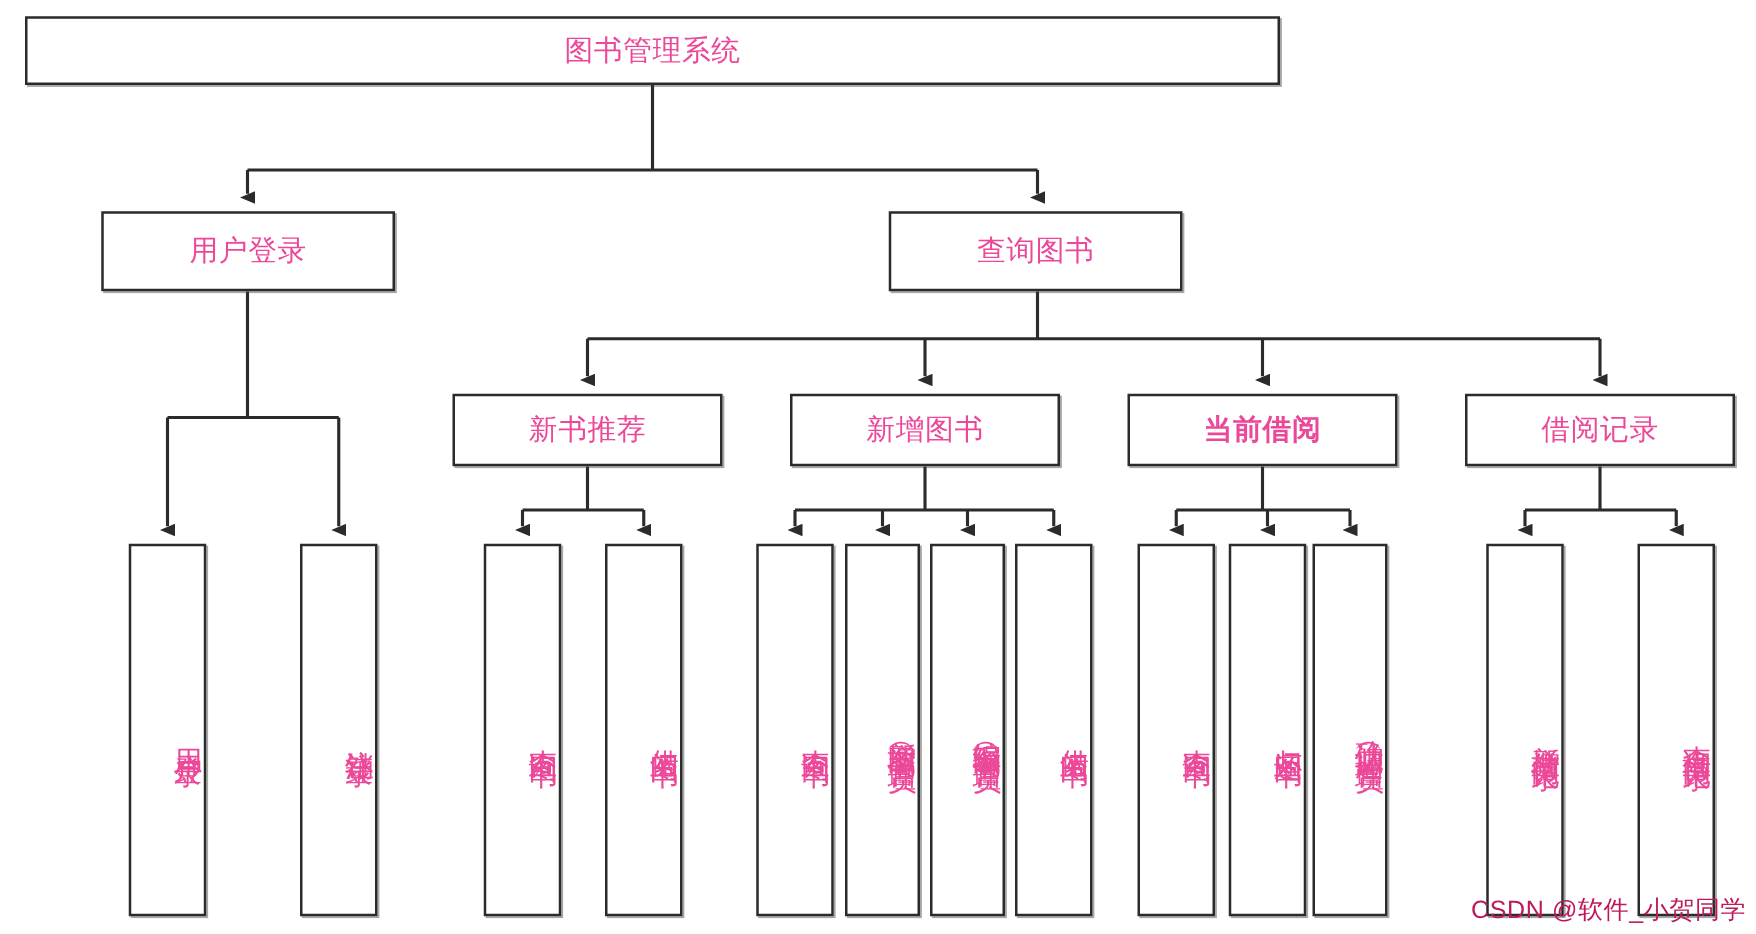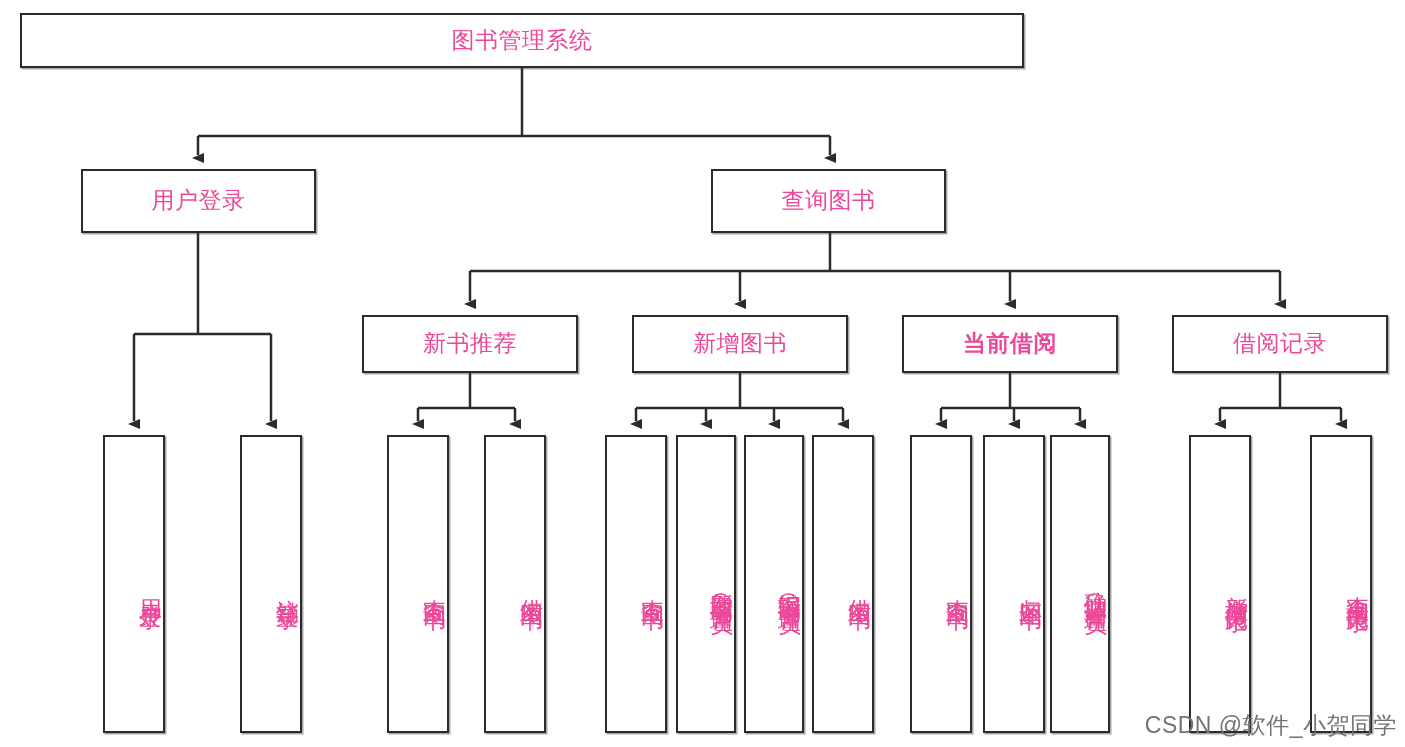--- a/index.html
+++ b/index.html
@@ -52,22 +52,22 @@
     writing-mode: vertical-rl;
     text-orientation: upright;
     line-height: 1.05;
     letter-spacing: 3px;
     display: block;
   }
   #watermark {
     position: absolute;
     right: 8px;
     bottom: 6px;
-    font-size: 23px;
-    color: #737373;
+    font-size: 20px;
+    color: #be185d;
     letter-spacing: 0.5px;
     white-space: nowrap;
     pointer-events: none;
   }
 </style>
 </head>
 <body>
 
 <div id="canvas">
 

